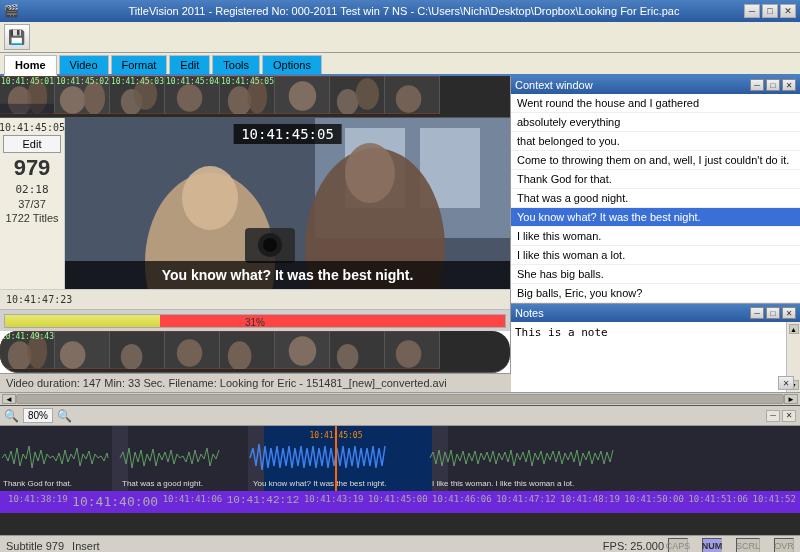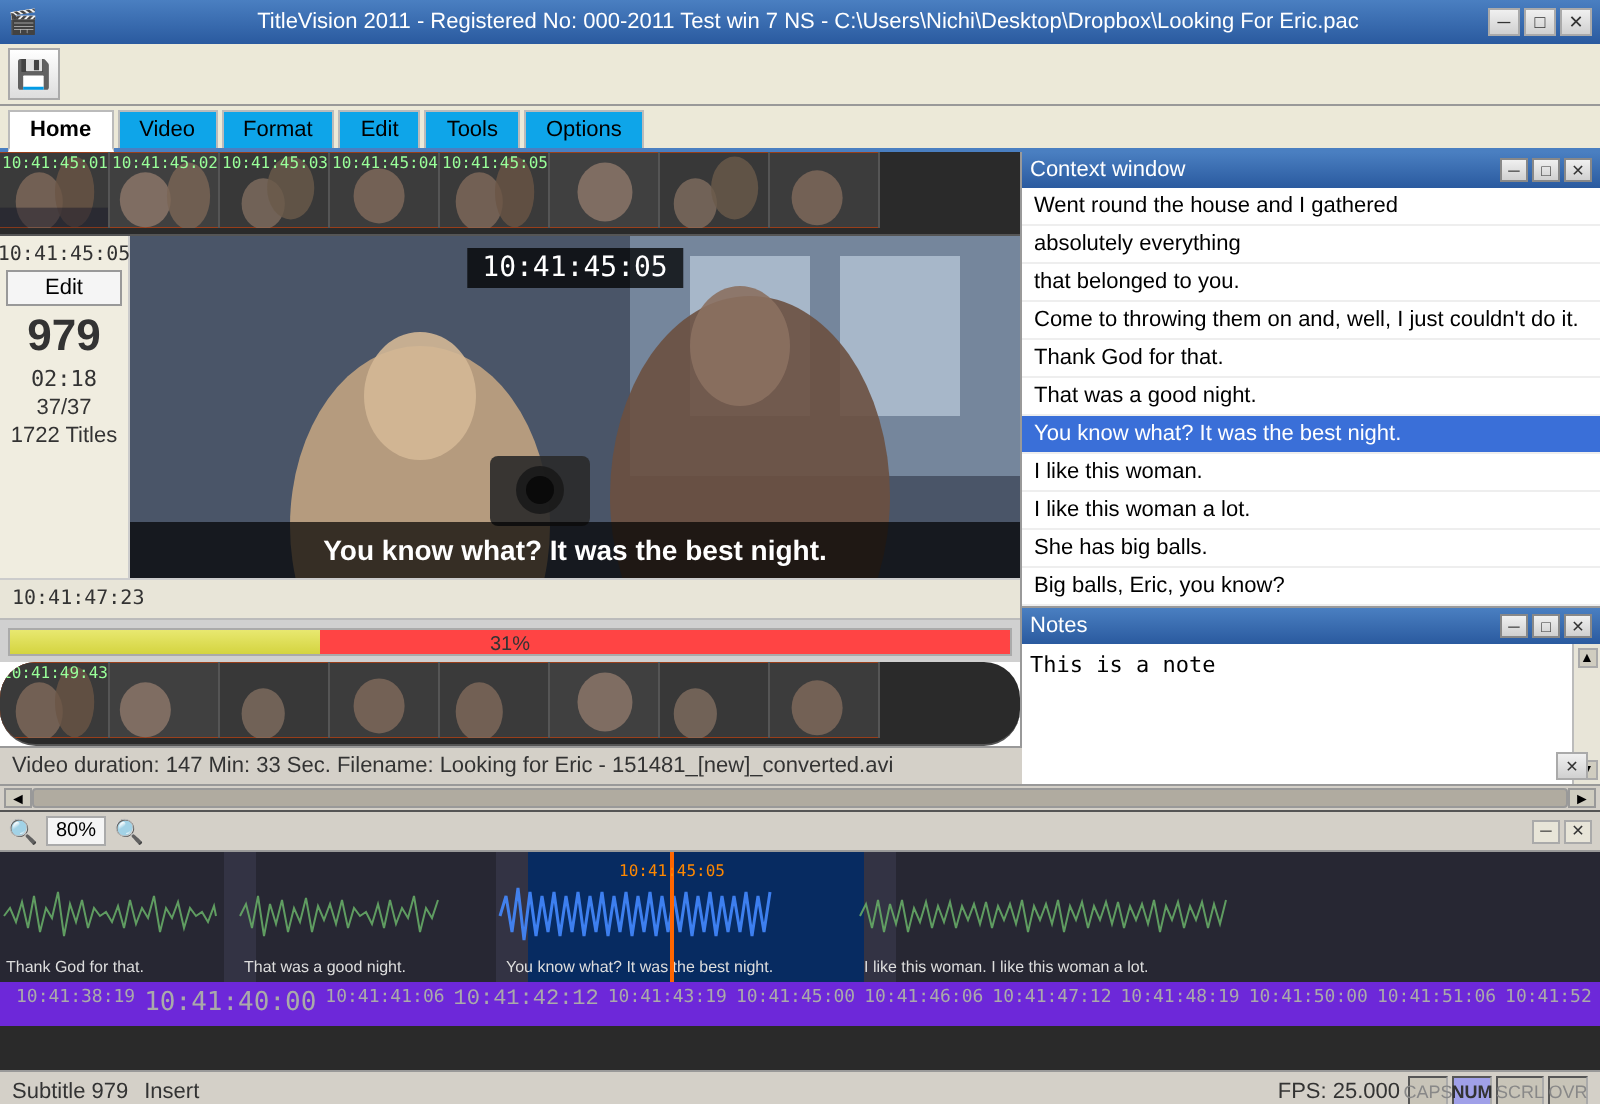--- a/index.html
+++ b/index.html
@@ -667,20 +667,20 @@
       <span class="ruler-mark" style="color:#aaa; font-size:9px; font-family:monospace;">10:41:52</span>
     </div>
   </div>
 </div>
 
 <div class="bottom-status">
   <span class="status-item">Subtitle 979</span>
   <span class="status-item">Insert</span>
   <div class="status-right">
     <span class="status-item">FPS: 25.000</span>
-    <div style="display:flex; gap:2px;">
+    <div style="display:flex; gap:14px;">
       <span style="width:20px; height:16px; background:#c8c4b8; border:1px inset #aaa; font-size:9px; display:flex; align-items:center; justify-content:center; color:#888;">CAPS</span>
       <span style="width:20px; height:16px; background:#a0a0e8; border:1px inset #aaa; font-size:9px; display:flex; align-items:center; justify-content:center; color:#333; font-weight:bold;">NUM</span>
       <span style="width:24px; height:16px; background:#c8c4b8; border:1px inset #aaa; font-size:9px; display:flex; align-items:center; justify-content:center; color:#888;">SCRL</span>
       <span style="width:20px; height:16px; background:#c8c4b8; border:1px inset #aaa; font-size:9px; display:flex; align-items:center; justify-content:center; color:#888;">OVR</span>
     </div>
   </div>
 </div>
 
 </body></html>

